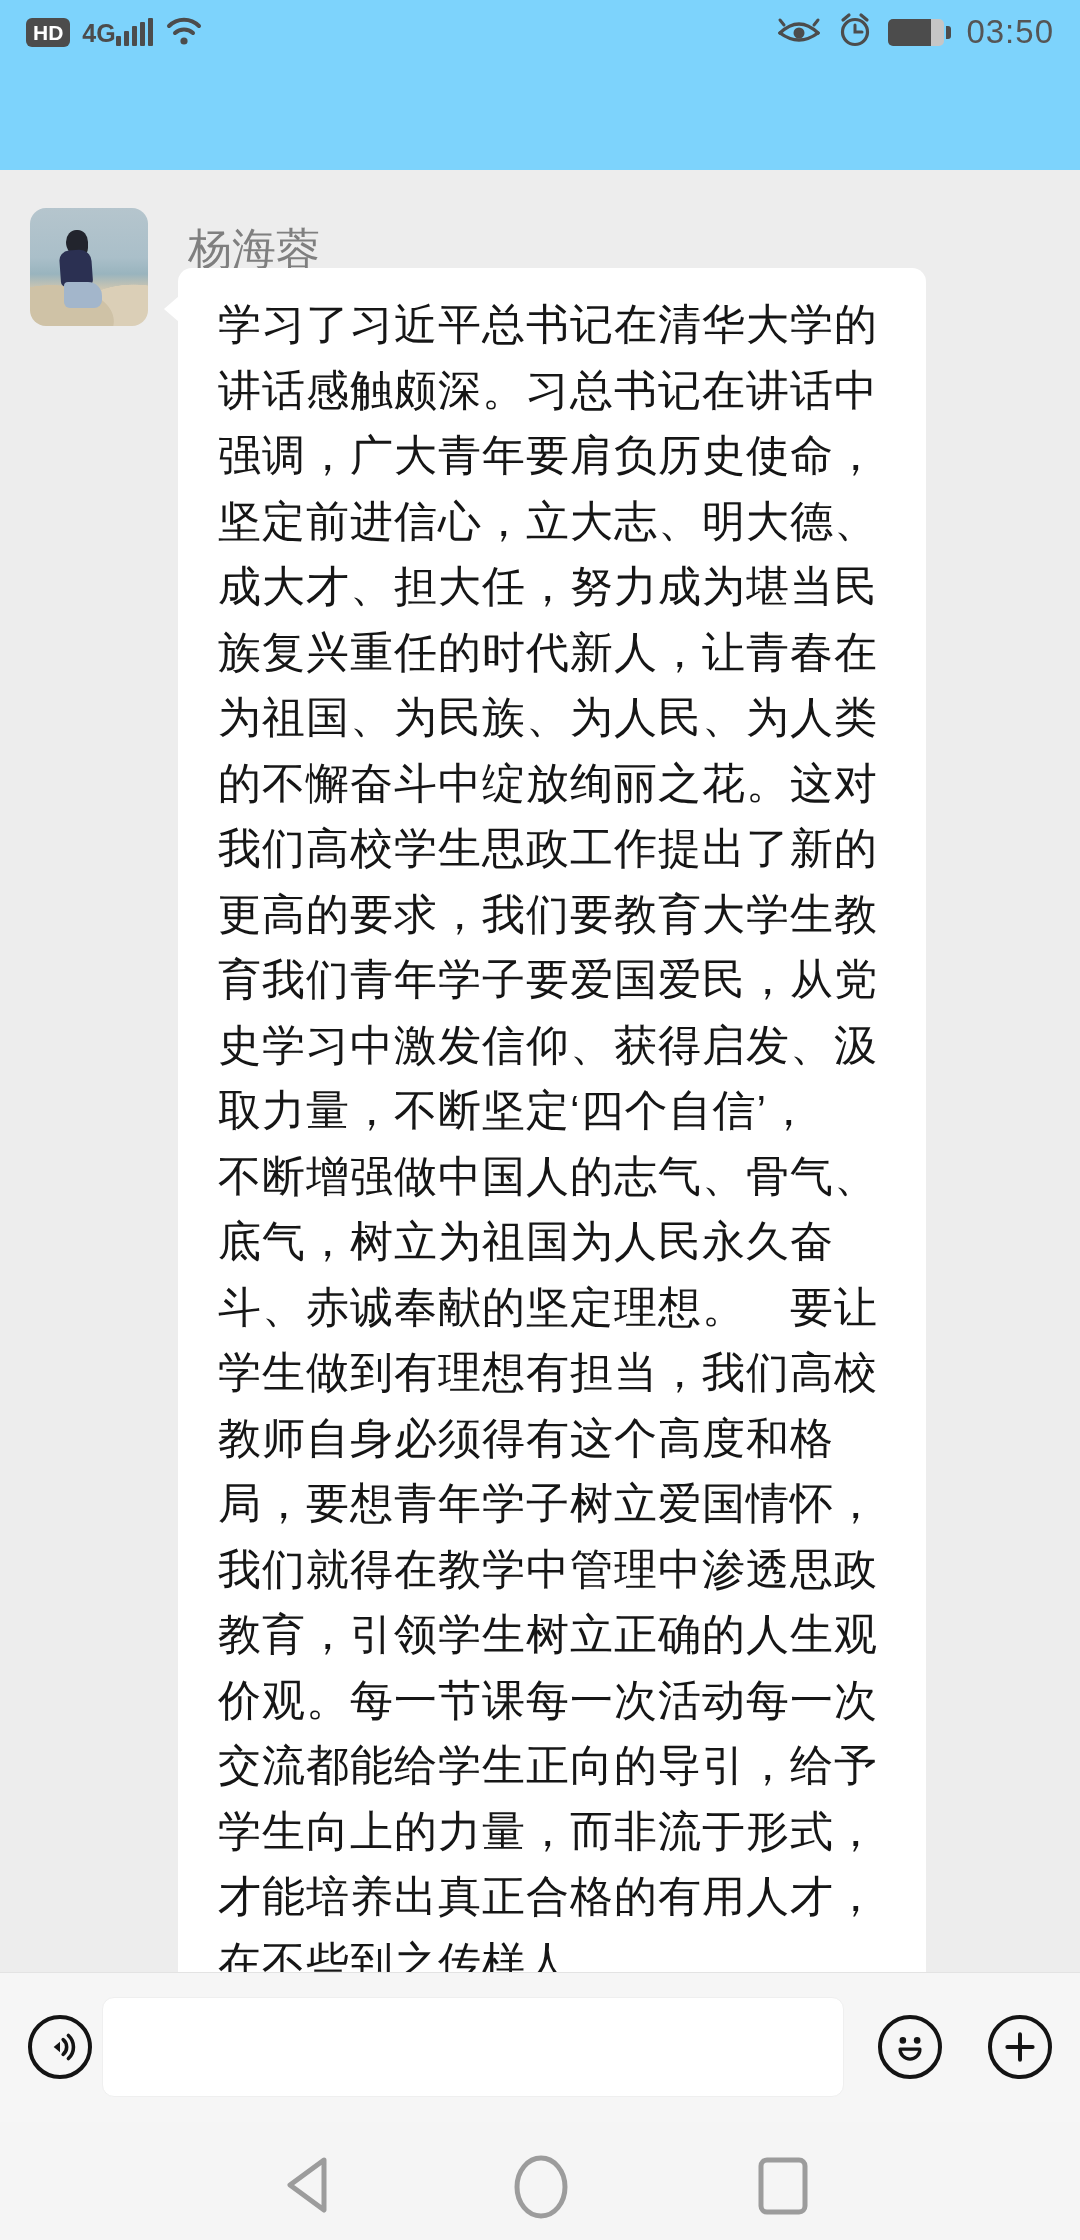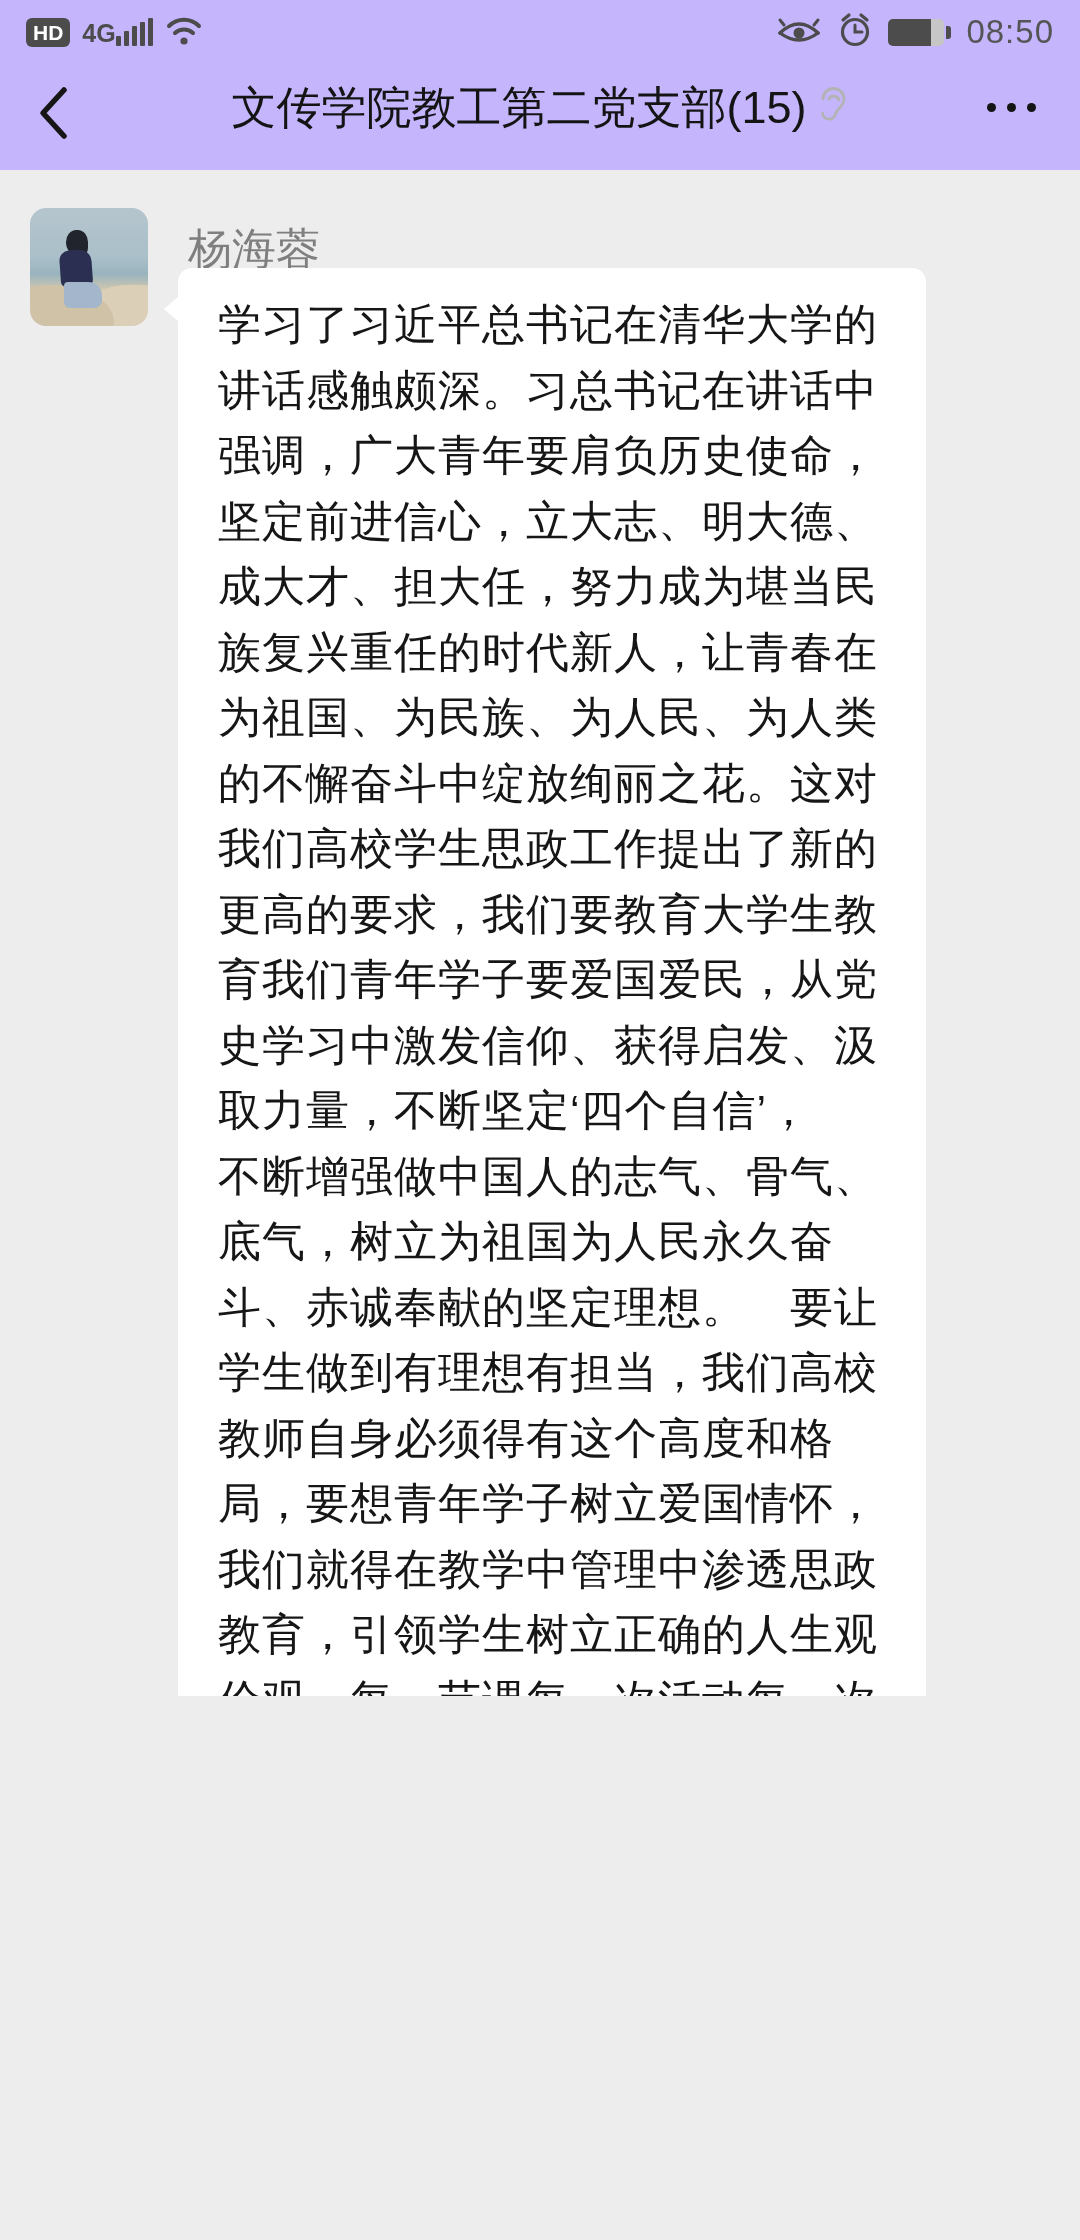--- a/index.html
+++ b/index.html
@@ -1,16 +1,16 @@
 <!DOCTYPE html>
 <html><head>
 <meta charset="utf-8">
 <style>
   html,body{margin:0;padding:0;background:#ededed;}
-  .phone{position:relative;width:1080px;height:1696px;background:#c4b5fd;overflow:hidden;
+  .phone{position:relative;width:1080px;height:2240px;background:#7dd3fc;overflow:hidden;
          font-family:"Liberation Sans",sans-serif;color:#161616;}
 
   
   .status-bar{position:absolute;top:0;left:0;right:0;height:58px;display:flex;
               align-items:center;justify-content:space-between;padding:6px 26px 0 26px;box-sizing:border-box;}
   .sb-left,.sb-right{display:flex;align-items:center;}
   .sb-left{gap:12px;}
   .sb-right{gap:16px;}
   .hd-badge{background:#4c4c4c;color:#fff;font-size:21px;font-weight:700;
             padding:4px 7px;border-radius:6px;line-height:1;}
@@ -112,42 +112,24 @@
         </svg>
       </span>
       <span>
         <svg width="34" height="36" viewBox="0 0 34 36">
           <circle cx="17" cy="20" r="12.5" fill="none" stroke="#4c4c4c" stroke-width="3.2"></circle>
           <path d="M17 13 v7 h7" fill="none" stroke="#4c4c4c" stroke-width="3" stroke-linecap="round"></path>
           <path d="M5 8 L11 3 M29 8 L23 3" stroke="#4c4c4c" stroke-width="3.2" stroke-linecap="round"></path>
         </svg>
       </span>
       <span class="battery"></span>
-      <span class="time">08:50</span>
-    </div>
-  </div>
-
-  <div class="nav-bar">
-    <button class="back-btn" style="background:none;border:none">
-      <svg width="34" height="56" viewBox="0 0 34 56">
-        <path d="M28 5 L7 28 L28 51" fill="none" stroke="#161616" stroke-width="5.5" stroke-linecap="round" stroke-linejoin="round"></path>
-      </svg>
-    </button>
-    <div class="nav-title-wrap">
-      <span class="nav-title">文传学院教工第二党支部(15)</span><span class="ear-icon"><svg width="32" height="44" viewBox="0 0 32 44">
-          <path d="M6 14 a10.5 10.5 0 0 1 21 0 c0 8-7.5 9-9 16 a6.5 6.5 0 0 1-12.5-2" fill="none" stroke="#b3b3b3" stroke-width="2.8" stroke-linecap="round"></path>
-          <path d="M12 14 a5.5 5.5 0 0 1 10 1" fill="none" stroke="#b3b3b3" stroke-width="2.8" stroke-linecap="round"></path>
-        </svg></span>
-    </div>
-    <button class="more-btn" style="background:none;border:none">
-      <i></i>
-        <i></i>
-        <i></i>
-    </button>
-  </div>
+      <span class="time">03:50</span>
+    </div>
+  </div>
+
 
   <div class="chat-area">
     <div class="avatar">
       <div class="fig-hair"></div>
       <div class="fig-body"></div>
       <div class="fig-legs"></div>
     </div>
     <div class="sender">杨海蓉</div>
     <div class="bubble">
       <div class="msg-text">学习了习近平总书记在清华大学的

